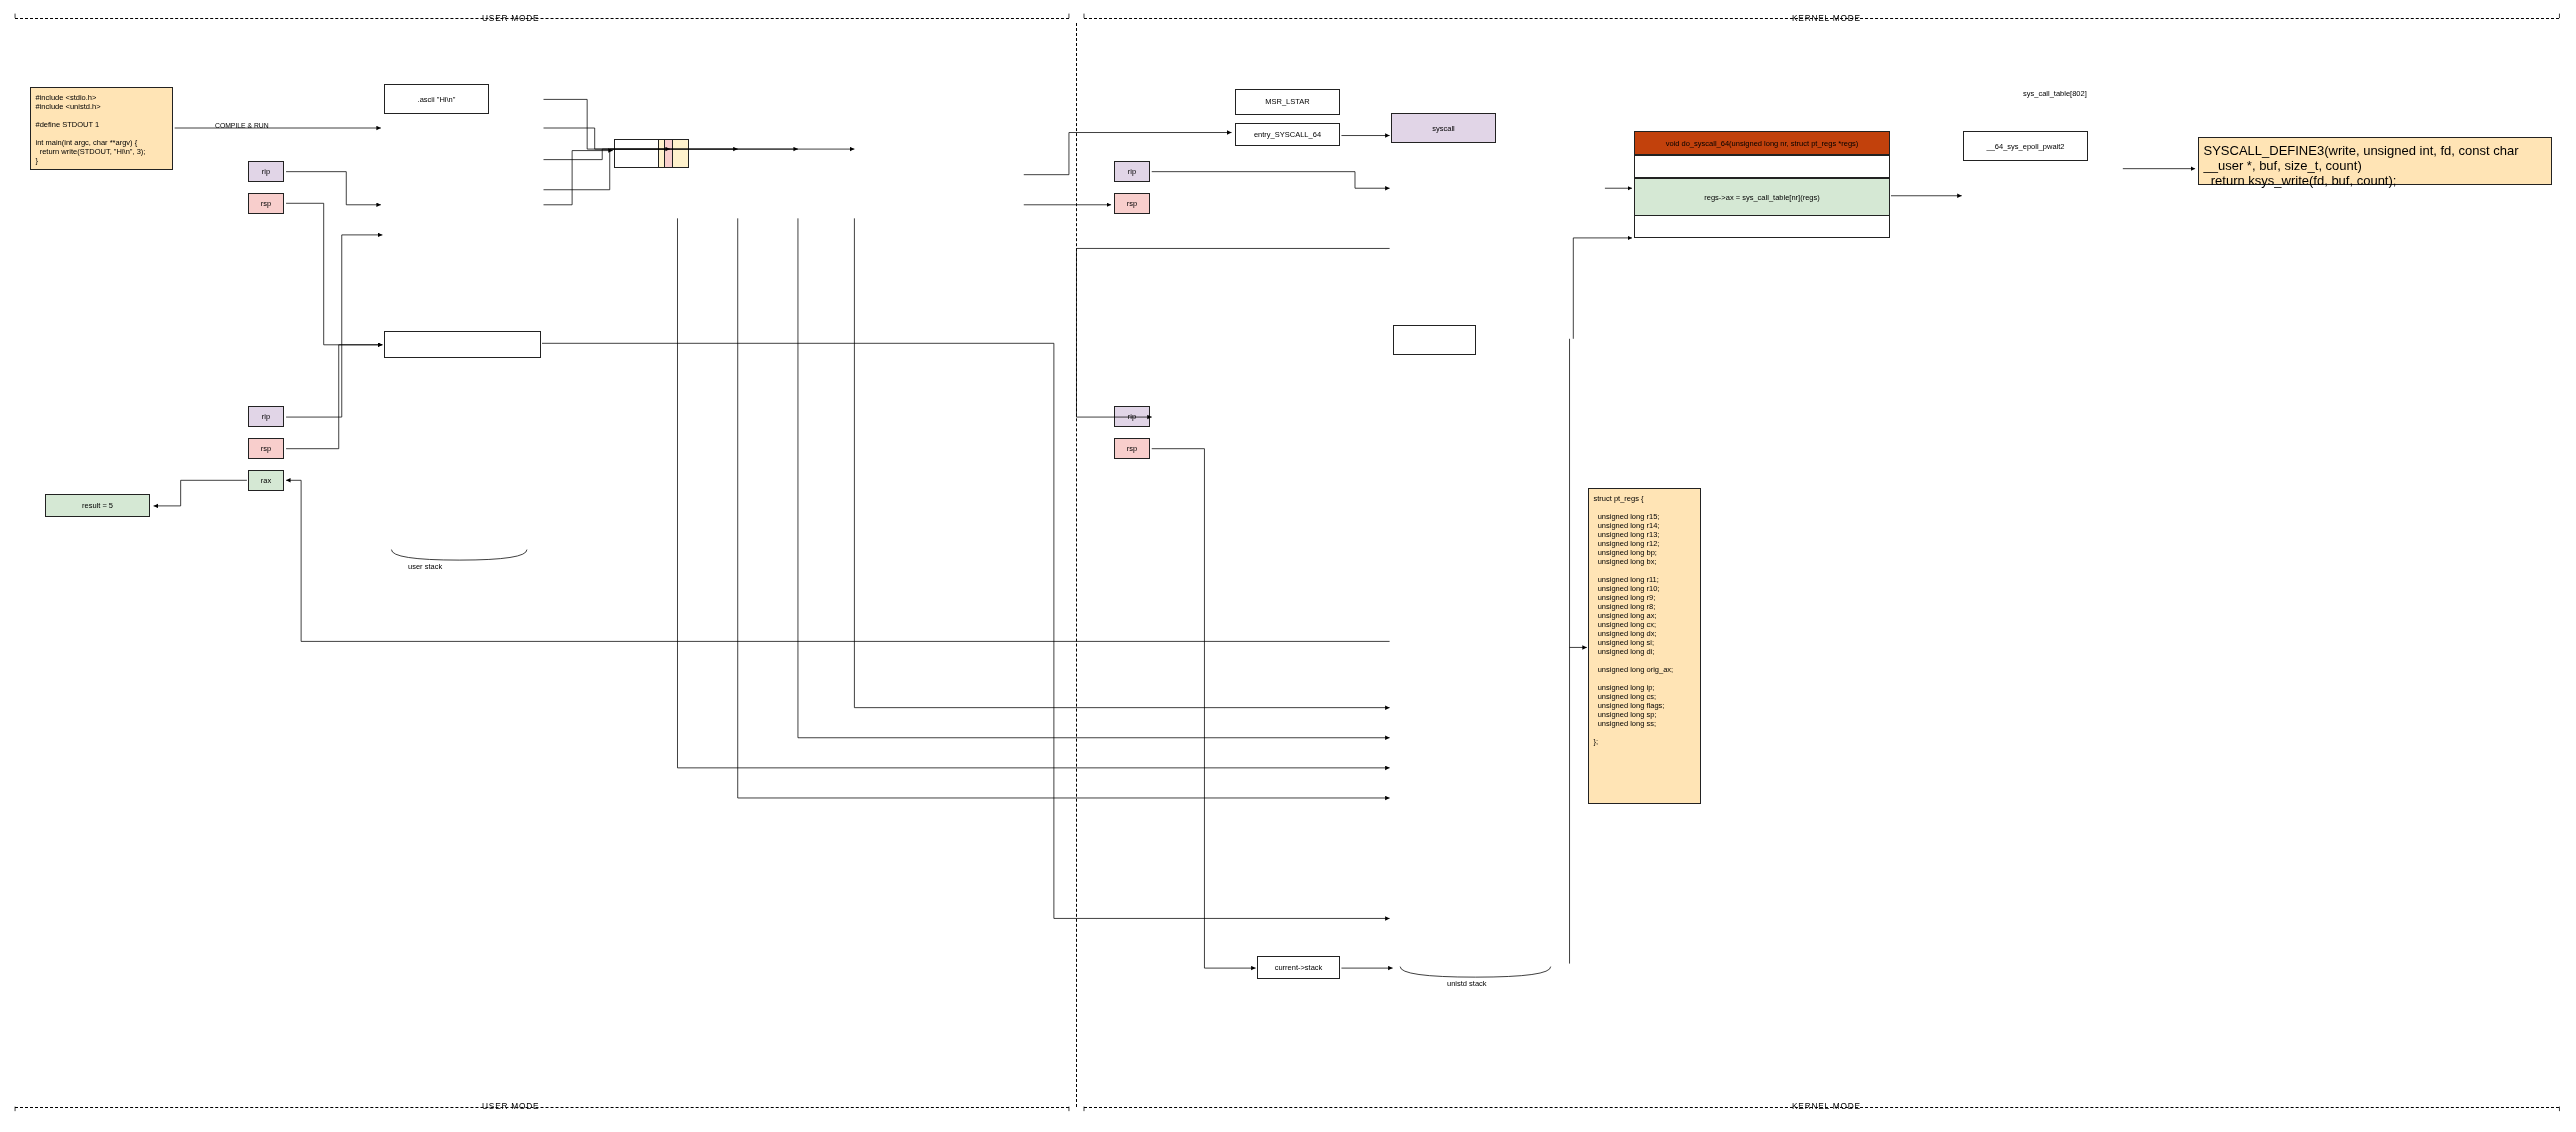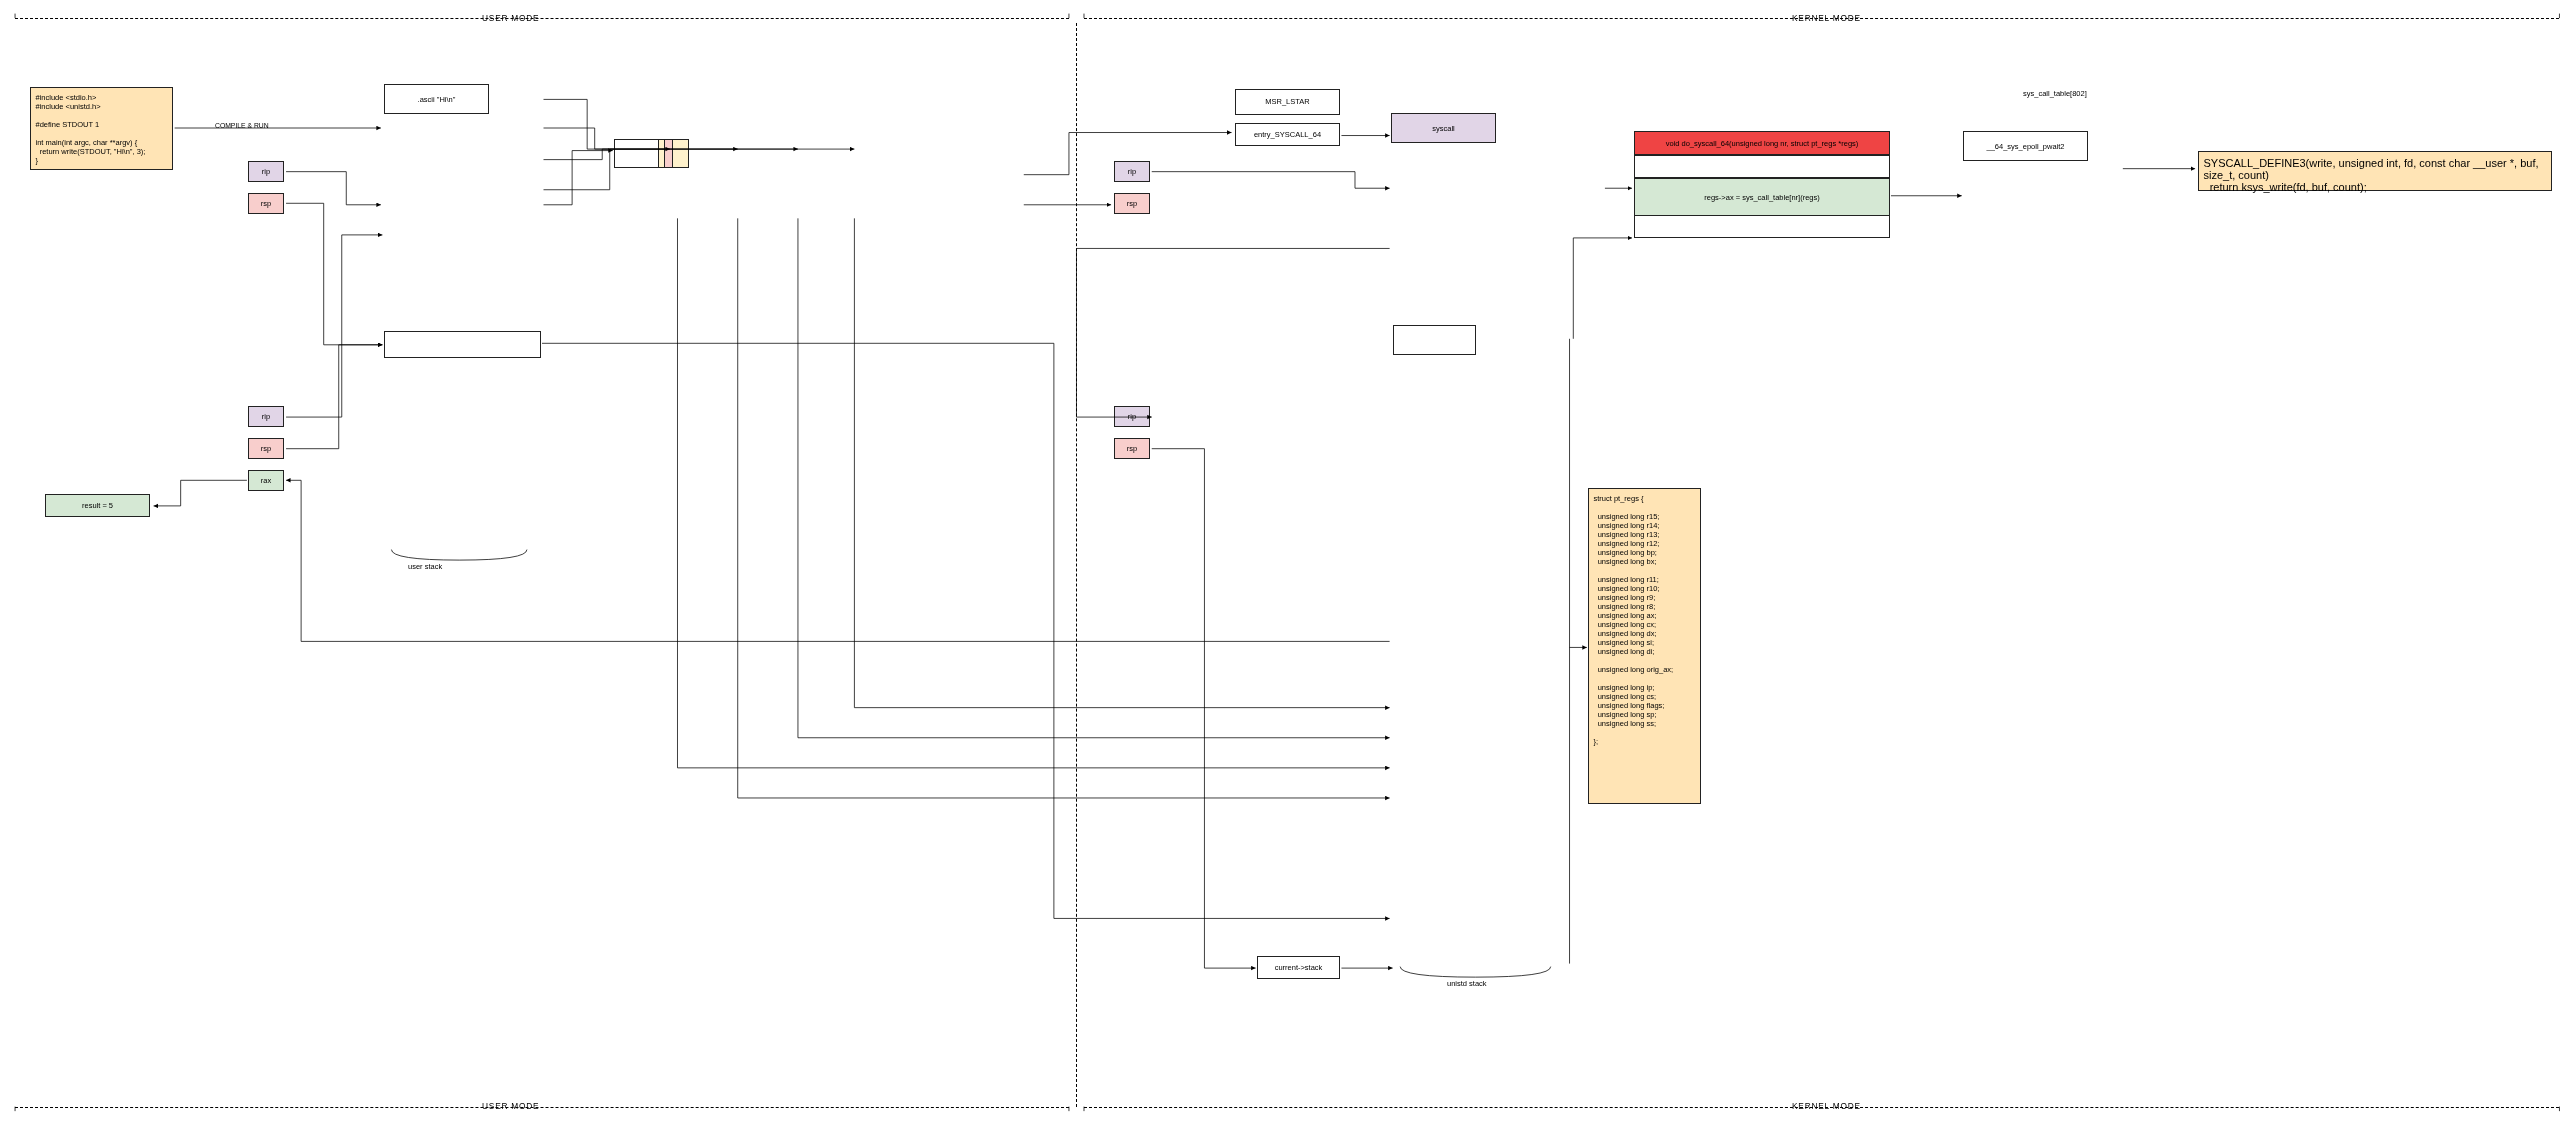--- a/index.html
+++ b/index.html
@@ -8,21 +8,21 @@
   .lbl{position:absolute;white-space:nowrap}
   .dash{border-style:dashed}
   .nb{border:none}
   .tl{justify-content:flex-start;align-items:flex-start;text-align:left;padding:4.5px;white-space:pre-wrap}
   .sec-title{position:absolute;font-size:8.3px;letter-spacing:0.8px}
   svg{position:absolute;top:0;left:0;pointer-events:none}
   .stroke{stroke:#000;stroke-width:1;fill:none}
   .dstroke{stroke:#000;stroke-width:1;fill:none;stroke-dasharray:6 6}
   
   .c-source{background:#ffe4b5}
-  .c-header{background:#ef4444}
+  .c-header{background:#c2410c}
   .c-syscall{background:#f8cecc}
   .c-green{background:#d5e8d4}
   .c-yellow{background:#fff2cc}
   .c-violet{background:#e1d5e7}
   .c-white{background:#fff}
   .watermark{position:absolute;font-family:sans-serif;color:#24b3cc;font-weight:700}
   .wm-lbl{color:#000;font-weight:700}
 </style>
 </head>
 <body>
@@ -186,21 +186,21 @@
       <div style="display:flex">
         <div class="box c-white" style="width:33px;height:30px;">...</div>
         <div class="box c-white" style="width:125px;height:30px;">...</div>
       </div>
       <div style="display:flex">
         <div class="box c-white" style="width:33px;height:30px;">441</div>
         <div class="box c-white" style="width:125px;height:30px;">__64_sys_epoll_pwait2</div>
       </div>
     </div>
 
-  <div class="box c-source tl" style="left:2198px;top:151px;width:354px;height:40px;font-size:11px">SYSCALL_DEFINE3(write, unsigned int, fd, const char __user *, buf, size_t, count)
+  <div class="box c-source tl" style="left:2198px;top:137px;width:354px;height:48px;font-size:13px">SYSCALL_DEFINE3(write, unsigned int, fd, const char __user *, buf, size_t, count)
   return ksys_write(fd, buf, count);</div>
 
   <div class="box c-source tl" style="left:1588px;top:488px;width:113px;height:316px;font-size:7.5px">struct pt_regs {
 
   unsigned long r15;
   unsigned long r14;
   unsigned long r13;
   unsigned long r12;
   unsigned long bp;
   unsigned long bx;

